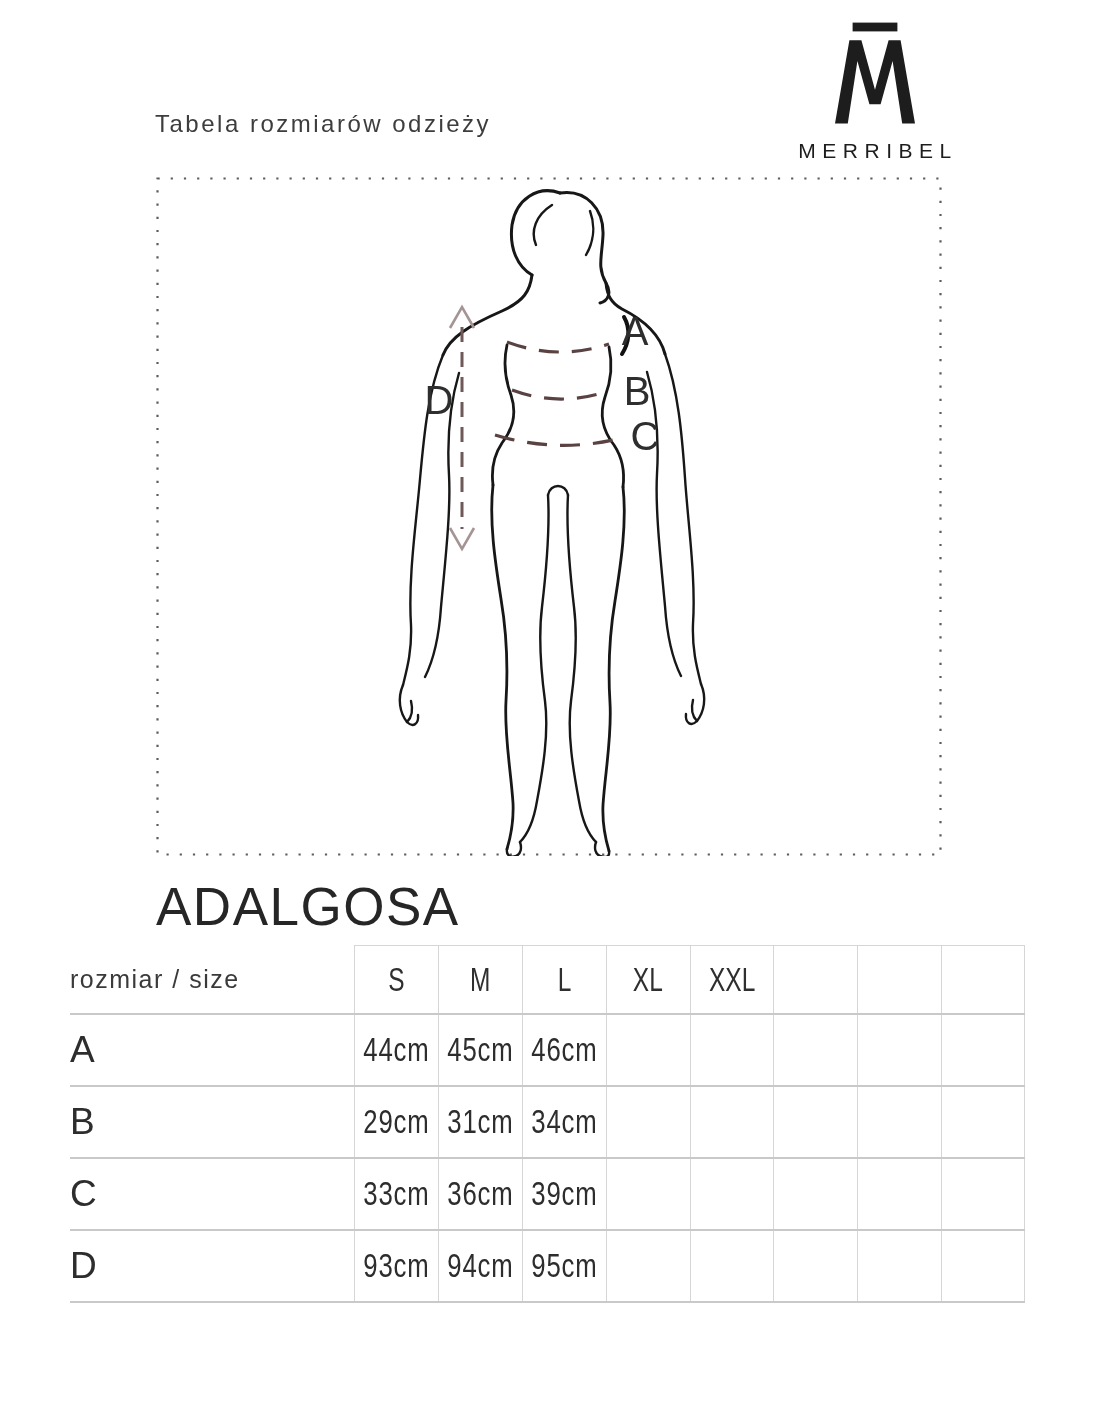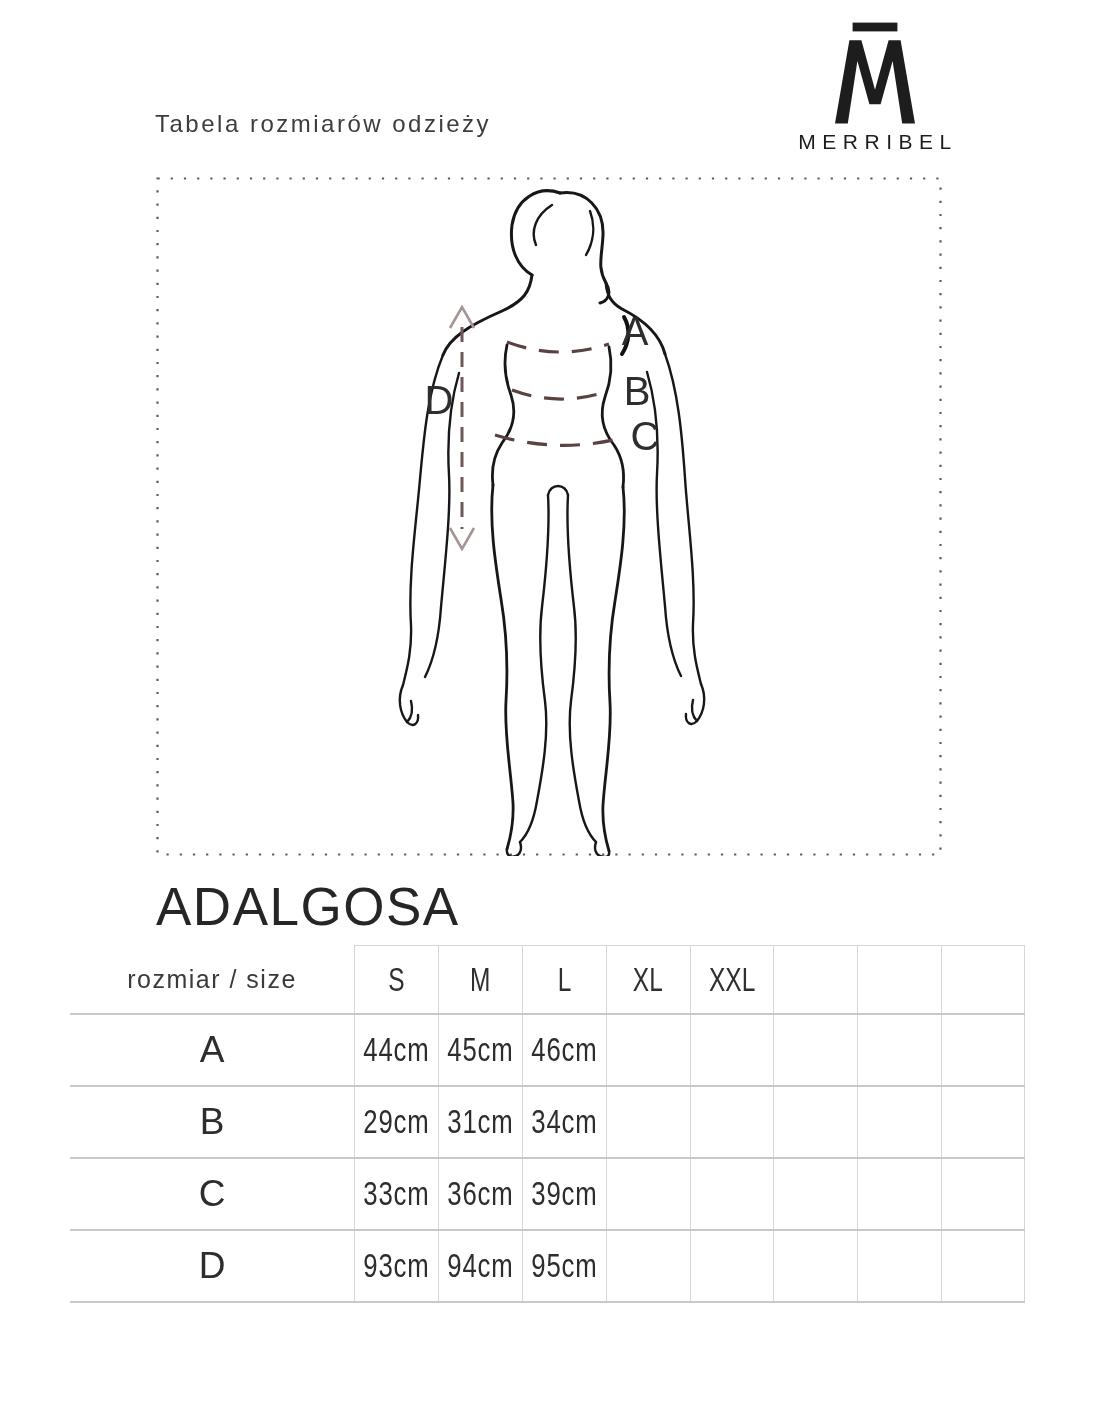--- a/index.html
+++ b/index.html
@@ -6,41 +6,41 @@
   body{width:1100px;height:1422px;font-family:"Liberation Sans",sans-serif;-webkit-font-smoothing:antialiased;}
   .page{position:relative;width:1100px;height:1422px;background:#fff;overflow:hidden;}
 
   
   .titles{position:absolute;left:155px;top:106px;font-size:24px;line-height:35px;
           letter-spacing:2.5px;color:#3d3d3d;font-weight:300;}
 
   
   .logo{position:absolute;left:790px;top:20px;width:170px;text-align:center;color:#1d1d1d;}
   .logo svg{display:block;margin:0 auto;width:128px;height:106px;}
-  .brand-name{font-size:21px;letter-spacing:6.5px;font-weight:500;margin-top:4px;
+  .brand-name{font-size:21px;letter-spacing:6.5px;font-weight:500;margin-top:13px;
               padding-left:6px; }
 
   
   .figure-wrap{position:absolute;left:156px;top:177px;width:786px;height:679px;}
   .figure-wrap svg{width:786px;height:679px;display:block;}
   .sketch{fill:none;stroke:#171717;stroke-width:2.4;stroke-linecap:round;stroke-linejoin:round;}
   .sketch-bold{fill:none;stroke:#111;stroke-width:4;stroke-linecap:round;}
   .dashline{fill:none;stroke-width:3.2;stroke-dasharray:20 13;stroke-linecap:butt;}
   .dline{fill:none;stroke-width:3;stroke-dasharray:15 10;}
   .ahead{fill:none;stroke-width:2.6;stroke-linejoin:miter;}
   .figletter{font-family:"Liberation Sans",sans-serif;font-size:40px;font-weight:300;fill:#2e2e2e;}
 
   
   .product{position:absolute;left:156px;top:876px;font-size:53px;letter-spacing:1.5px;color:#262626;}
 
   
   .size-table{position:absolute;left:70px;top:945px;width:955px;}
   .tr{display:flex;height:72px;border-bottom:2px solid #c9c9c9;box-sizing:border-box;}
   .tr.header{height:70px;}
-  .tl{width:284px;display:flex;align-items:center;justify-content:center;box-sizing:border-box;}
+  .tl{width:284px;display:flex;align-items:center;box-sizing:border-box;}
   .td{width:83.875px;display:flex;align-items:center;justify-content:center;
       border-left:1.5px solid #d6d6d6;box-sizing:border-box;overflow:visible;}
   .td.last{border-right:1.5px solid #d6d6d6;}
   .tr.header .td{border-top:1.5px solid #d6d6d6;}
   .hdr-label{font-size:25px;letter-spacing:1.5px;color:#3a3a3a;font-weight:300;}
   .size-letter{font-size:34px;color:#2f2f2f;font-weight:300;transform:scaleX(.72);white-space:nowrap;}
   .row-letter{font-size:37px;color:#2d2d2d;font-weight:300;}
   .cell-value{font-size:33px;color:#2d2d2d;font-weight:300;letter-spacing:1px;
               transform:scaleX(.78);white-space:nowrap;}
 </style>

